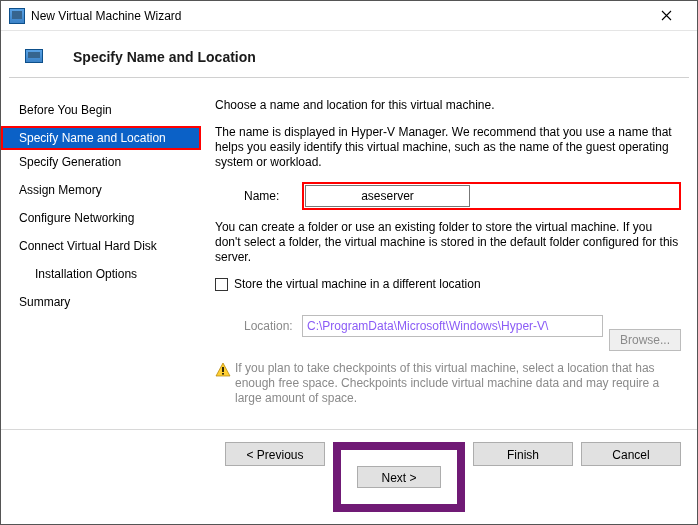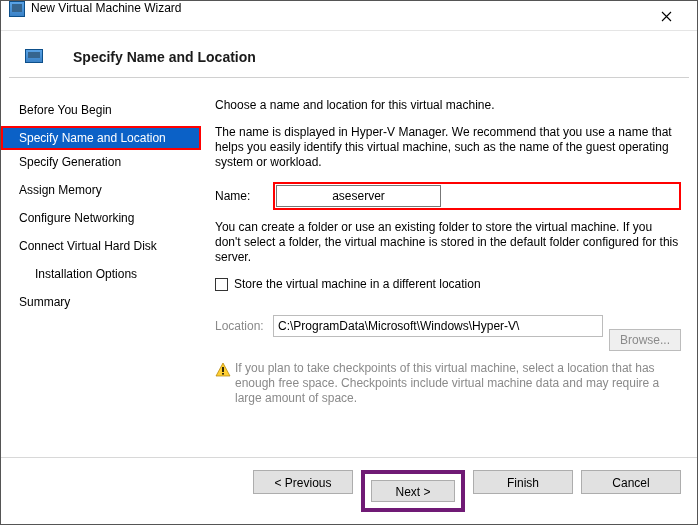--- a/index.html
+++ b/index.html
@@ -1,47 +1,47 @@
 <!DOCTYPE html>
 <html><head>
   <meta charset="utf-8">
   <style>
     * { box-sizing: border-box; }
     body { margin: 0; font-family: "Segoe UI", Tahoma, sans-serif; font-size: 12px; color: #000; background: #888; }
     .window { width: 698px; height: 525px; background: #fff; border: 1px solid #555; display: flex; flex-direction: column; position: relative; }
-    .titlebar { height: 30px; display: flex; padding: 0 9px 0 8px; border-bottom: 1px solid #e5e5e5; }
+    .titlebar { height: 30px; display: flex; align-items: center; padding: 0 9px 0 8px; border-bottom: 1px solid #e5e5e5; }
     .titlebar-icon { width: 16px; height: 16px; margin-right: 6px; }
     .titlebar-text { flex: 1; font-size: 12px; }
     .titlebar-close { width: 44px; height: 30px; display: flex; align-items: center; justify-content: center; font-size: 16px; font-family: Arial, sans-serif; }
     .header { display: flex; align-items: center; padding: 18px 16px 12px 24px; }
     .header-icon { width: 18px; height: 14px; margin-right: 30px; margin-top: -2px;}
     .header-title { font-size: 14px; font-weight: 600; color: #1a1a1a; }
     .divider { height: 1px; background: #d0d0d0; margin: 0 8px 0 8px }
     .body { flex: 1; display: flex; overflow: hidden; padding-top: 20px;}
     .sidebar { width: 200px; padding: 0 0 0 0; }
     .sidebar-item { padding: 4px 8px 8px 18px; font-size: 12px; color: #000; line-height: 16px; }
     .sidebar-item.active { background: #0b61c7; color: #fff; }
     .sidebar-item.hl { border: 2px solid #f00; padding: 2px 6px 2px 16px; }
     .sidebar-item.indent { padding-left: 34px; }
     .content { flex: 1; padding: 0 16px 0 14px; font-size: 12px; color: #000; }
     .content p { margin: 0 0 12px 0; line-height: 15px; }
     .row { display: flex; align-items: center; margin-bottom: 10px; }
-    .row-label { width: 58px; }
+    .row-label { width: 58px; margin-left: 29px; }
     .row-label.disabled { color: #8a8a8a; }
     .name-input { flex: 1; height: 22px; border: 1px solid #777; padding: 2px 4px; font-size: 12px; font-family: inherit; text-align: center; }
     .name-input-wrap { flex:1; border: 2px solid #f00; padding:1px; }
     .checkbox-row { display: flex; align-items: center; margin-bottom: 10px; }
     .checkbox { width: 13px; height: 13px; border: 1px solid #333; margin-right: 6px; background:#fff; }
-    .loc-input { flex: 1; height: 22px; border: 1px solid #bcbcbc; background: #fff; color: #000000; padding: 2px 4px; font-size: 12px; font-family: inherit; }
+    .loc-input { flex: 1; height: 22px; border: 1px solid #bcbcbc; background: #fff; color: #8b5cf6; padding: 2px 4px; font-size: 12px; font-family: inherit; }
     .browse-btn { width: 72px; height: 22px; margin-left: 6px; border: 1px solid #bcbcbc; background: #efefef; font-size: 12px; color: #8a8a8a; text-align: center; line-height: 20px; margin-top: 28px; }
     .warn-row { display: flex; gap: 4px; color: #8a8a8a; line-height: 15px; margin-top: 4px;}
     .warn-icon { width: 16px; height: 16px; flex: 0 0 16px; margin-top:1px;}
     .footer { display: flex; justify-content: flex-end; gap: 8px; padding: 12px 16px; border-top: 1px solid #d8d8d8; }
     .btn { width: 100px; height: 24px; border: 1px solid #adadad; background: #e1e1e1; font-size: 12px; text-align: center; line-height: 22px; cursor: default; font-family: inherit;}
-    .btn-hl-wrap { border: 4px solid #701a75; padding:6px; display:inline-block;}
+    .btn-hl-wrap { border: 8px solid #701a75; padding:16px; display:inline-block;}
     .btn-hl-wrap .btn { width:84px; height:22px; line-height:20px; border: 1px solid #adadad;}
     .vm-icon-svg { background: linear-gradient(#5aa3e6, #3b82c7); border:1px solid #0d4f8a; position:relative;}
     .vm-icon-svg::after{content:""; position:absolute; left:2px; top:2px; right:2px; bottom:4px; background:#36658f;}
   </style>
 </head>
 <body>
 
 <div class="window">
   <div class="titlebar">
     <div class="titlebar-icon vm-icon-svg"></div>

